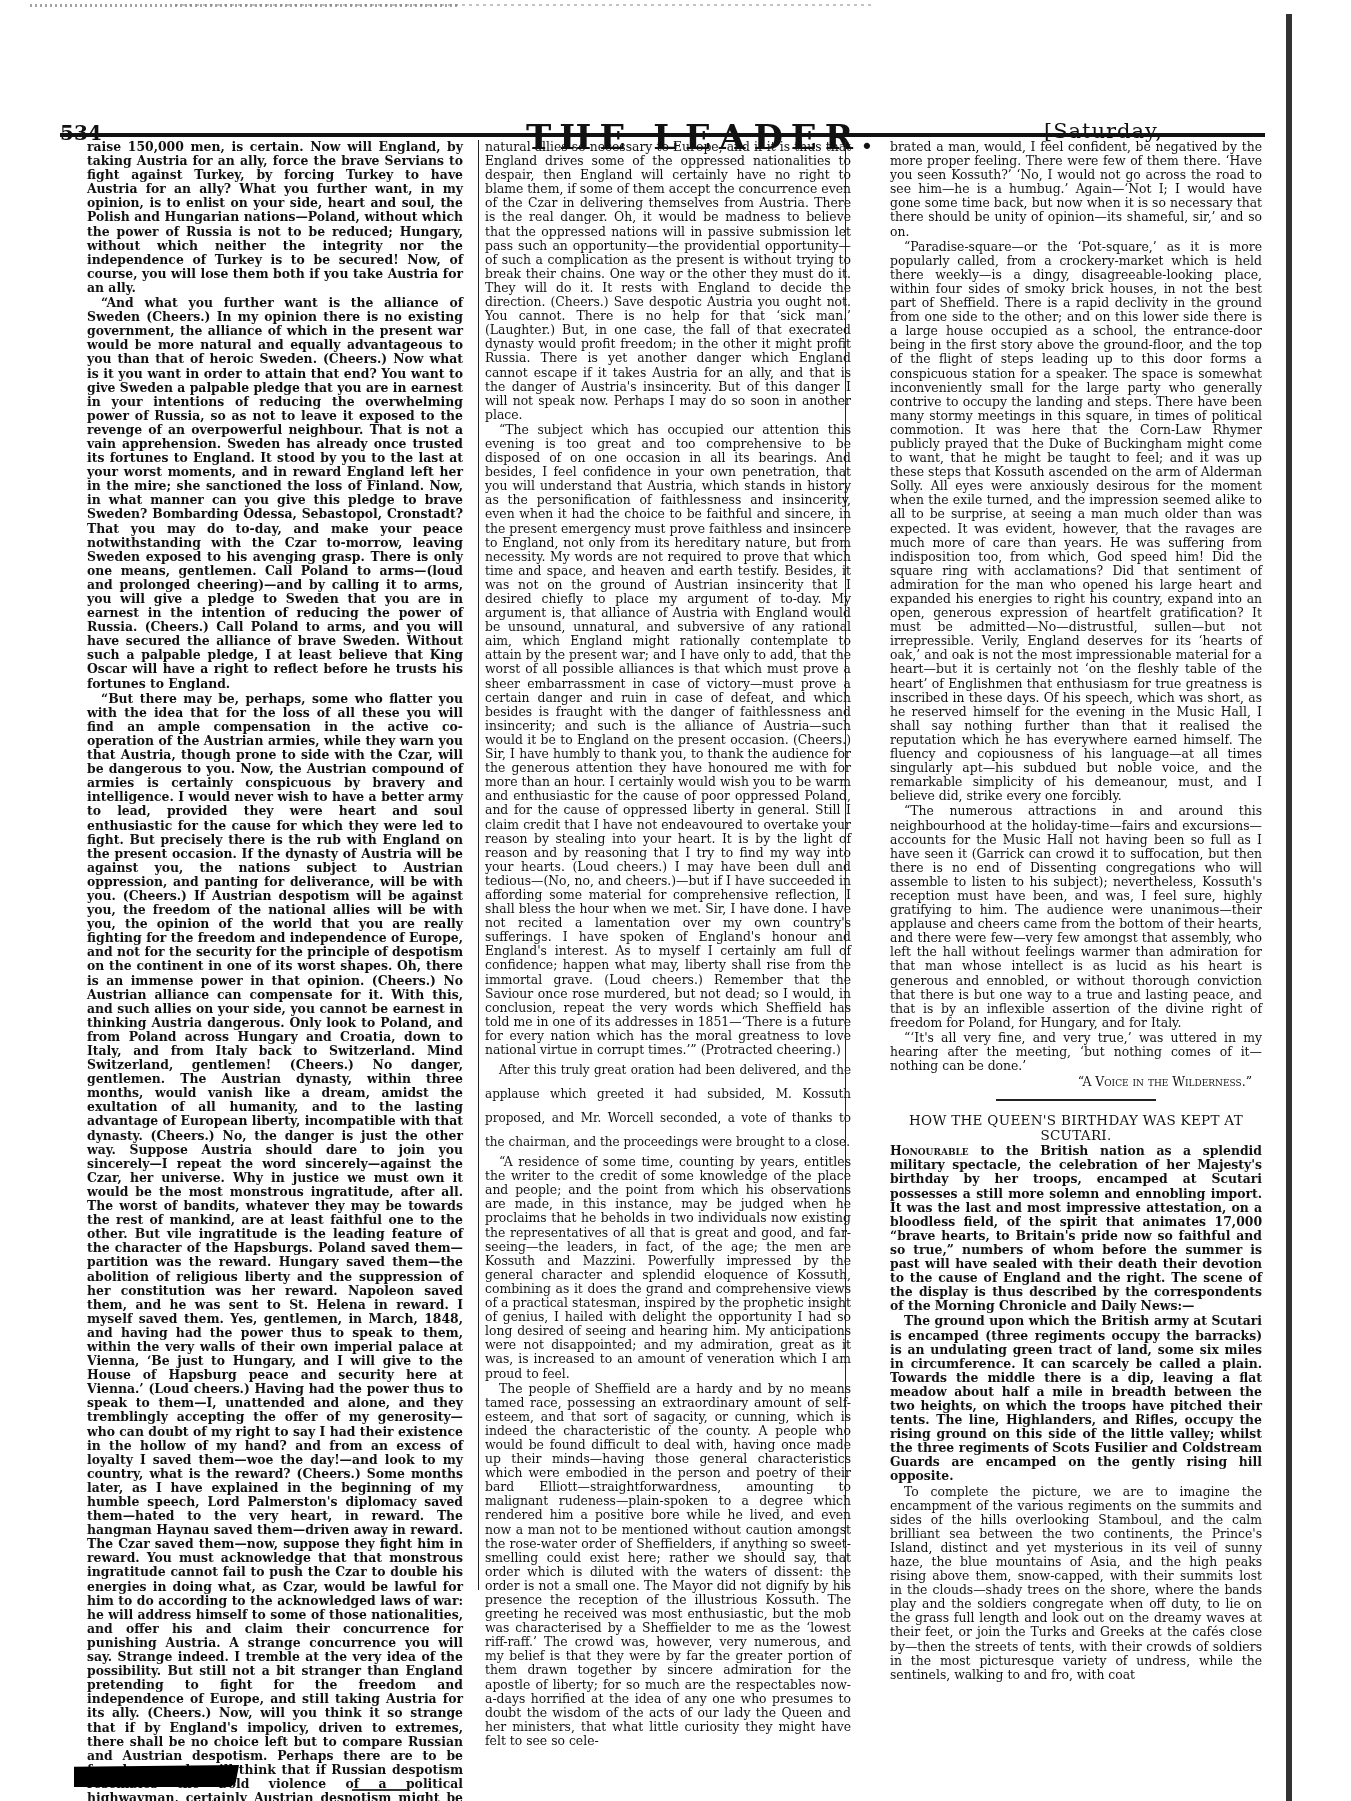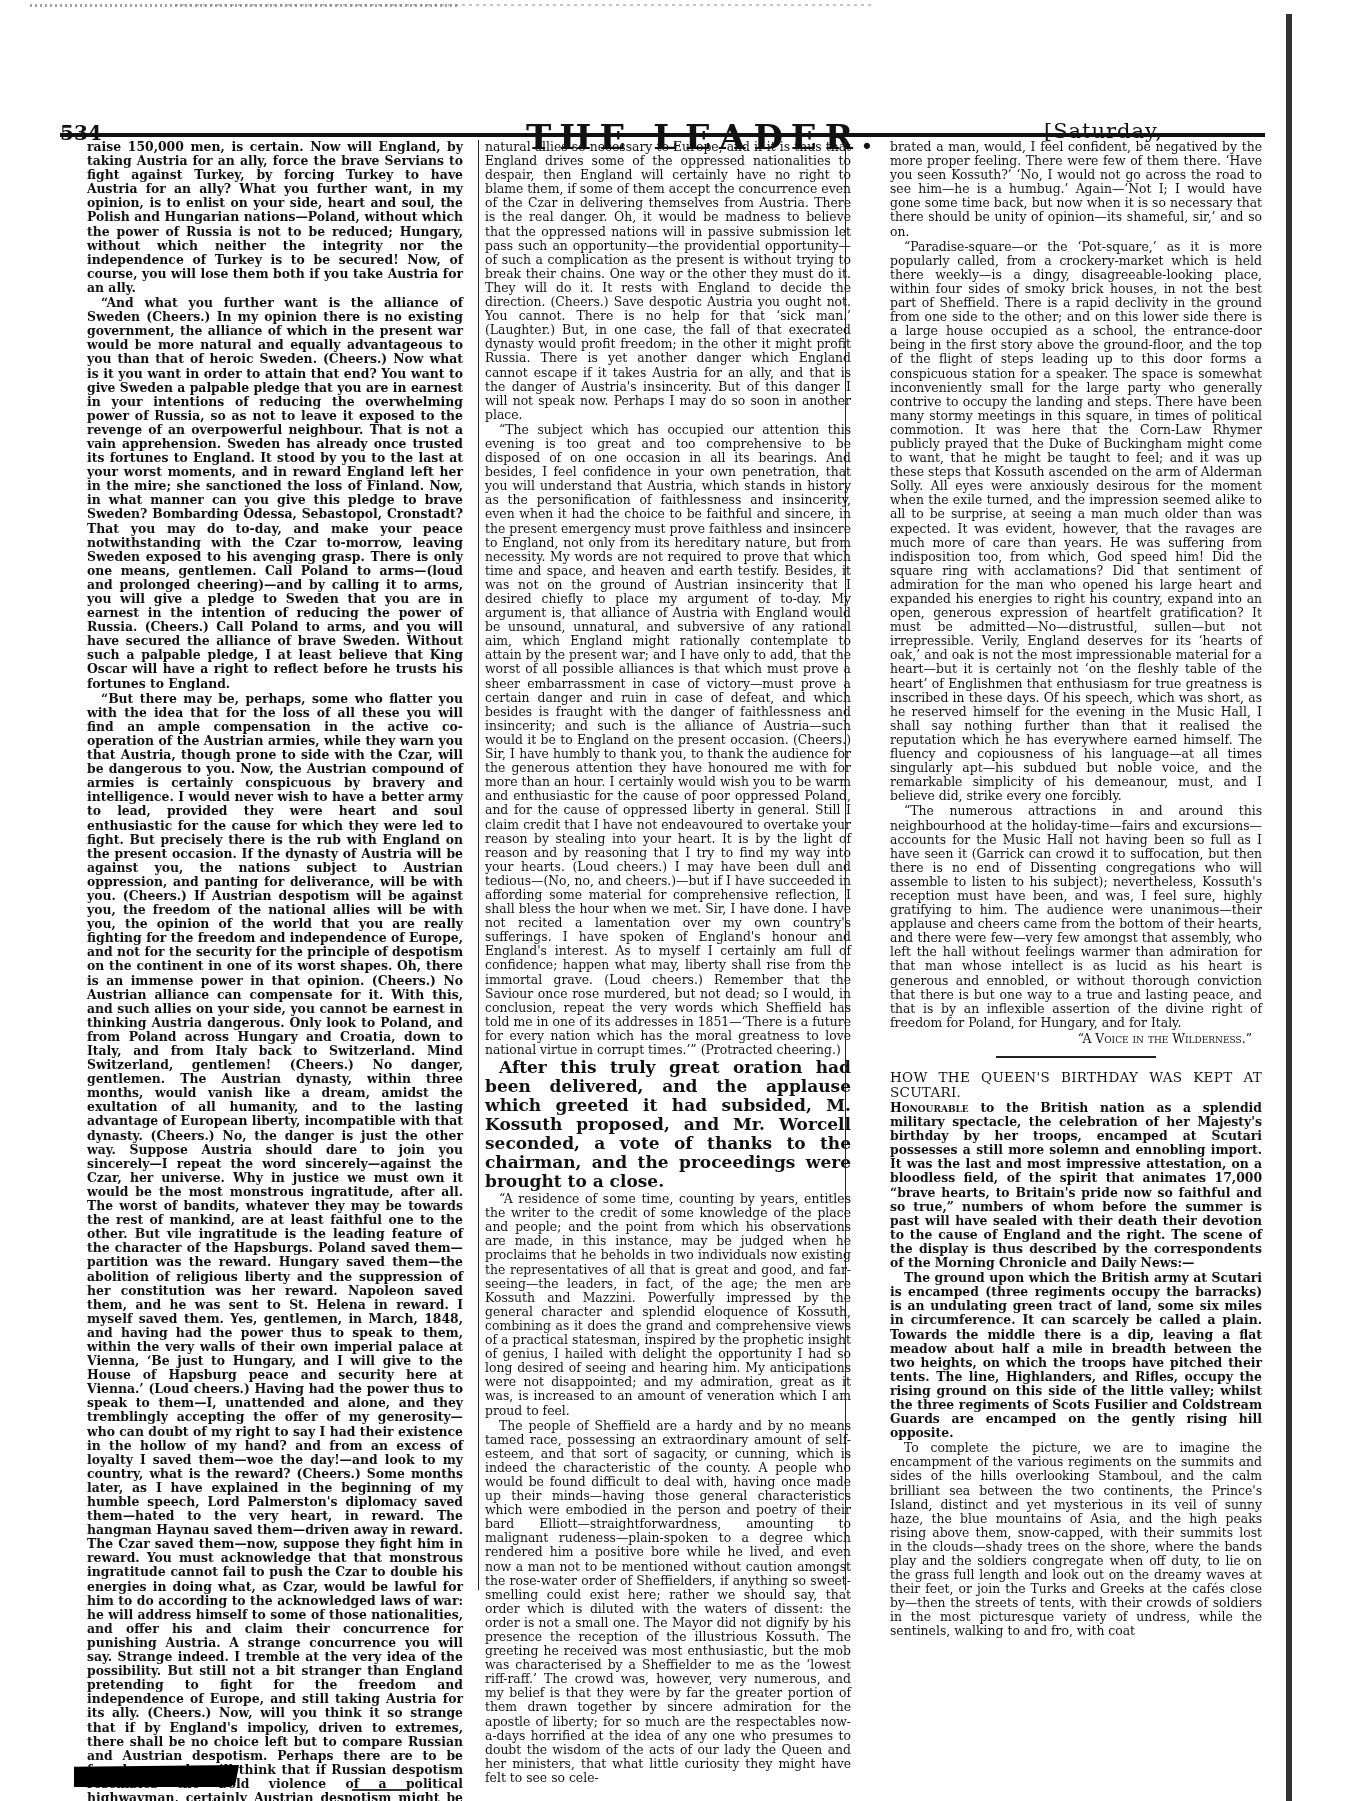--- a/index.html
+++ b/index.html
@@ -13,24 +13,24 @@
     .dateline { position: absolute; left: 1044px; top: 8px; font-size: 21px; letter-spacing: 1px; }
     .rule { position: absolute; left: 60px; top: 133px; width: 1205px; height: 4px; background: #111; }
     .col { position: absolute; top: 140px; font-size: 12.4px; line-height: 14.1px; text-align: justify; }
     .col1 { left: 87px; width: 376px; }
     .col2 { left: 485px; width: 366px; }
     .col3 { left: 890px; width: 372px; }
     .vsep { position: absolute; top: 140px; width: 1px; height: 1450px; background: #222; }
     .col p { margin: 0 0 1px 0; text-indent: 14px; }
     .col p.noindent { text-indent: 0; }
     .heavy { font-weight: bold; }
-    .bold { font-weight: bold; font-size: 17px; line-height: 19px; }
+    .bold { font-weight: normal; font-size: 12px; line-height: 24px; }
     .signature { text-align: right; font-variant: small-caps; margin: 2px 10px 10px 0 !important; }
     .divider { width: 160px; height: 2px; background: #222; margin: 10px auto 12px; }
-    .headline { font-size: 13.5px; line-height: 15px; margin: 0 0 4px 0; letter-spacing: .3px; }
+    .headline { font-size: 13.5px; text-align: center; line-height: 15px; margin: 0 0 4px 0; letter-spacing: .3px; }
     .lead-in { font-variant: small-caps; }
     .art { position: absolute; left: 74px; top: 1765px; width: 165px; height: 22px; background: #000; clip-path: polygon(0 8%, 100% 0, 98% 80%, 95% 100%, 0 100%); }
     .art2 { position: absolute; left: 352px; top: 1789px; width: 55px; height: 2px; background: #333; }
   </style>
 </head>
 <body>
 
 <div class="topnoise"></div>
 <div class="topnoise2"></div>
 <div class="rightedge"></div>
@@ -57,20 +57,21 @@
   <p>“The subject which has occupied our attention this evening is too great and too comprehensive to be disposed of on one occasion in all its bearings. And besides, I feel confidence in your own penetration, that you will understand that Austria, which stands in history as the personification of faithlessness and insincerity, even when it had the choice to be faithful and sincere, in the present emergency must prove faithless and insincere to England, not only from its hereditary nature, but from necessity. My words are not required to prove that which time and space, and heaven and earth testify. Besides, it was not on the ground of Austrian insincerity that I desired chiefly to place my argument of to-day. My argument is, that alliance of Austria with England would be unsound, unnatural, and subversive of any rational aim, which England might rationally contemplate to attain by the present war; and I have only to add, that the worst of all possible alliances is that which must prove a sheer embarrassment in case of victory—must prove a certain danger and ruin in case of defeat, and which besides is fraught with the danger of faithlessness and insincerity; and such is the alliance of Austria—such would it be to England on the present occasion. (Cheers.) Sir, I have humbly to thank you, to thank the audience for the generous attention they have honoured me with for more than an hour. I certainly would wish you to be warm and enthusiastic for the cause of poor oppressed Poland, and for the cause of oppressed liberty in general. Still I claim credit that I have not endeavoured to overtake your reason by stealing into your heart. It is by the light of reason and by reasoning that I try to find my way into your hearts. (Loud cheers.) I may have been dull and tedious—(No, no, and cheers.)—but if I have succeeded in affording some material for comprehensive reflection, I shall bless the hour when we met. Sir, I have done. I have not recited a lamentation over my own country's sufferings. I have spoken of England's honour and England's interest. As to myself I certainly am full of confidence; happen what may, liberty shall rise from the immortal grave. (Loud cheers.) Remember that the Saviour once rose murdered, but not dead; so I would, in conclusion, repeat the very words which Sheffield has told me in one of its addresses in 1851—‘There is a future for every nation which has the moral greatness to love national virtue in corrupt times.’” (Protracted cheering.)</p>
   <p class="bold">After this truly great oration had been delivered, and the applause which greeted it had subsided, M. Kossuth proposed, and Mr. Worcell seconded, a vote of thanks to the chairman, and the proceedings were brought to a close.</p>
   <p>“A residence of some time, counting by years, entitles the writer to the credit of some knowledge of the place and people; and the point from which his observations are made, in this instance, may be judged when he proclaims that he beholds in two individuals now existing the representatives of all that is great and good, and far-seeing—the leaders, in fact, of the age; the men are Kossuth and Mazzini. Powerfully impressed by the general character and splendid eloquence of Kossuth, combining as it does the grand and comprehensive views of a practical statesman, inspired by the prophetic insight of genius, I hailed with delight the opportunity I had so long desired of seeing and hearing him. My anticipations were not disappointed; and my admiration, great as it was, is increased to an amount of veneration which I am proud to feel.</p>
   <p>The people of Sheffield are a hardy and by no means tamed race, possessing an extraordinary amount of self-esteem, and that sort of sagacity, or cunning, which is indeed the characteristic of the county. A people who would be found difficult to deal with, having once made up their minds—having those general characteristics which were embodied in the person and poetry of their bard Elliott—straightforwardness, amounting to malignant rudeness—plain-spoken to a degree which rendered him a positive bore while he lived, and even now a man not to be mentioned without caution amongst the rose-water order of Sheffielders, if anything so sweet-smelling could exist here; rather we should say, that order which is diluted with the waters of dissent: the order is not a small one. The Mayor did not dignify by his presence the reception of the illustrious Kossuth. The greeting he received was most enthusiastic, but the mob was characterised by a Sheffielder to me as the ‘lowest riff-raff.’ The crowd was, however, very numerous, and my belief is that they were by far the greater portion of them drawn together by sincere admiration for the apostle of liberty; for so much are the respectables now-a-days horrified at the idea of any one who presumes to doubt the wisdom of the acts of our lady the Queen and her ministers, that what little curiosity they might have felt to see so cele-</p>
 </div>
 
 <div class="col col3">
   <p class="noindent">brated a man, would, I feel confident, be negatived by the more proper feeling. There were few of them there. ‘Have you seen Kossuth?’ ‘No, I would not go across the road to see him—he is a humbug.’ Again—‘Not I; I would have gone some time back, but now when it is so necessary that there should be unity of opinion—its shameful, sir,’ and so on.</p>
   <p>“Paradise-square—or the ‘Pot-square,’ as it is more popularly called, from a crockery-market which is held there weekly—is a dingy, disagreeable-looking place, within four sides of smoky brick houses, in not the best part of Sheffield. There is a rapid declivity in the ground from one side to the other; and on this lower side there is a large house occupied as a school, the entrance-door being in the first story above the ground-floor, and the top of the flight of steps leading up to this door forms a conspicuous station for a speaker. The space is somewhat inconveniently small for the large party who generally contrive to occupy the landing and steps. There have been many stormy meetings in this square, in times of political commotion. It was here that the Corn-Law Rhymer publicly prayed that the Duke of Buckingham might come to want, that he might be taught to feel; and it was up these steps that Kossuth ascended on the arm of Alderman Solly. All eyes were anxiously desirous for the moment when the exile turned, and the impression seemed alike to all to be surprise, at seeing a man much older than was expected. It was evident, however, that the ravages are much more of care than years. He was suffering from indisposition too, from which, God speed him! Did the square ring with acclamations? Did that sentiment of admiration for the man who opened his large heart and expanded his energies to right his country, expand into an open, generous expression of heartfelt gratification? It must be admitted—No—distrustful, sullen—but not irrepressible. Verily, England deserves for its ‘hearts of oak,’ and oak is not the most impressionable material for a heart—but it is certainly not ‘on the fleshly table of the heart’ of Englishmen that enthusiasm for true greatness is inscribed in these days. Of his speech, which was short, as he reserved himself for the evening in the Music Hall, I shall say nothing further than that it realised the reputation which he has everywhere earned himself. The fluency and copiousness of his language—at all times singularly apt—his subdued but noble voice, and the remarkable simplicity of his demeanour, must, and I believe did, strike every one forcibly.</p>
   <p>“The numerous attractions in and around this neighbourhood at the holiday-time—fairs and excursions—accounts for the Music Hall not having been so full as I have seen it (Garrick can crowd it to suffocation, but then there is no end of Dissenting congregations who will assemble to listen to his subject); nevertheless, Kossuth's reception must have been, and was, I feel sure, highly gratifying to him. The audience were unanimous—their applause and cheers came from the bottom of their hearts, and there were few—very few amongst that assembly, who left the hall without feelings warmer than admiration for that man whose intellect is as lucid as his heart is generous and ennobled, or without thorough conviction that there is but one way to a true and lasting peace, and that is by an inflexible assertion of the divine right of freedom for Poland, for Hungary, and for Italy.</p>
+  <p>“‘It's all very fine, and very true,’ was uttered in my hearing after the meeting, ‘but nothing comes of it—nothing can be done.’</p>
   <p class="signature">“A Voice in the Wilderness.”</p>
   <div class="divider"></div>
   <p class="headline noindent">HOW THE QUEEN'S BIRTHDAY WAS KEPT AT SCUTARI.</p>
   <p class="noindent heavy"><span class="lead-in">Honourable</span> <span>to the British nation as a splendid military spectacle, the celebration of her Majesty's birthday by her troops, encamped at Scutari possesses a still more solemn and ennobling import. It was the last and most impressive attestation, on a bloodless field, of the spirit that animates 17,000 “brave hearts, to Britain's pride now so faithful and so true,” numbers of whom before the summer is past will have sealed with their death their devotion to the cause of England and the right. The scene of the display is thus described by the correspondents of the Morning Chronicle and Daily News:—</span></p>
   <p class="heavy">The ground upon which the British army at Scutari is encamped (three regiments occupy the barracks) is an undulating green tract of land, some six miles in circumference. It can scarcely be called a plain. Towards the middle there is a dip, leaving a flat meadow about half a mile in breadth between the two heights, on which the troops have pitched their tents. The line, Highlanders, and Rifles, occupy the rising ground on this side of the little valley; whilst the three regiments of Scots Fusilier and Coldstream Guards are encamped on the gently rising hill opposite.</p>
   <p>To complete the picture, we are to imagine the encampment of the various regiments on the summits and sides of the hills overlooking Stamboul, and the calm brilliant sea between the two continents, the Prince's Island, distinct and yet mysterious in its veil of sunny haze, the blue mountains of Asia, and the high peaks rising above them, snow-capped, with their summits lost in the clouds—shady trees on the shore, where the bands play and the soldiers congregate when off duty, to lie on the grass full length and look out on the dreamy waves at their feet, or join the Turks and Greeks at the cafés close by—then the streets of tents, with their crowds of soldiers in the most picturesque variety of undress, while the sentinels, walking to and fro, with coat</p>
 </div>
 
 <div class="art"></div>
 <div class="art2"></div>

